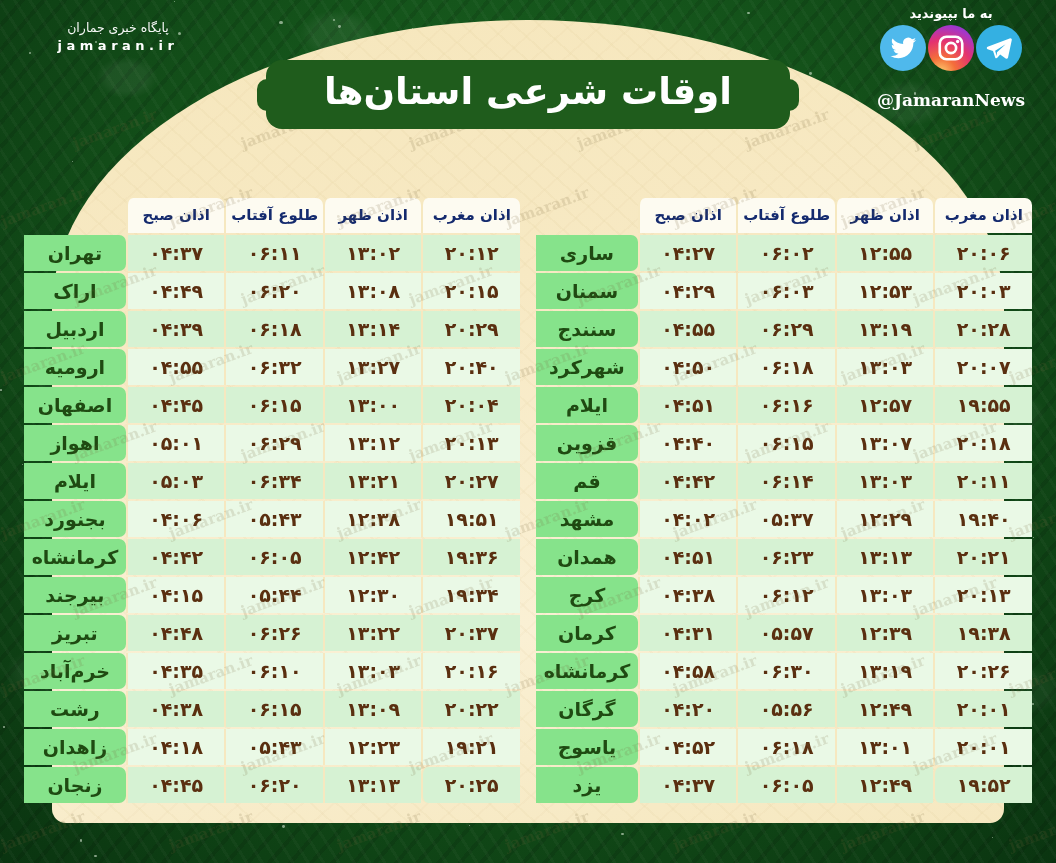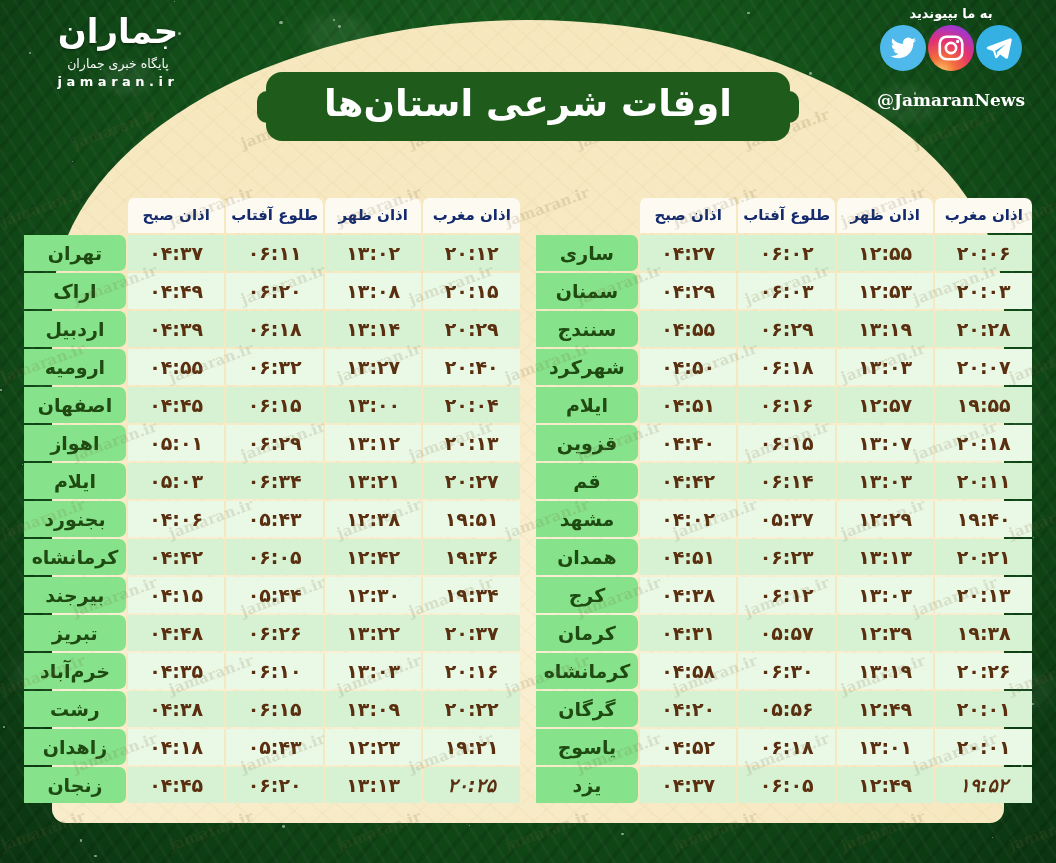--- a/index.html
+++ b/index.html
@@ -82,21 +82,21 @@
   }
 
   
   #title-wrap { position: absolute; left: 0; right: 0; top: 60px; text-align: center; z-index: 30; }
   #title-banner {
     display: inline-block; position: relative;
     background: #1f5c1c;
     color: #ffffff;
     padding: 9px 58px 14px;
     border-radius: 16px;
-    font-size: 37px; font-weight: 700; line-height: 1.25; margin-top: 12px;
+    font-size: 37px; font-weight: 700; line-height: 1.25;
   }
   #title-banner::before, #title-banner::after {
     content: ""; position: absolute; top: 50%; width: 20px; height: 32px;
     background: #1f5c1c; transform: translateY(-50%);
   }
   #title-banner::before { left: -9px;  border-radius: 10px 0 0 10px; }
   #title-banner::after  { right: -9px; border-radius: 0 10px 10px 0; }
   #title-date {
     margin-top: 16px; color: #46351a; font-size: 22px; font-weight: 700;
   }
@@ -127,21 +127,21 @@
   .prayer-table tbody tr td { background: #d6f2d3; }
   .prayer-table tbody tr.alt td { background: #eaf9e6; }
   .city-cell {
     background: #86e38b !important;
     color: #1f4a12 !important;
     font-size: 20px;
     border-radius: 0 7px 7px 0;
     width: 92px;
   }
   .prayer-table tbody tr:last-child .city-cell { border-radius: 0 7px 7px 0; }
-  .prayer-table tbody tr:last-child td:first-child { border-radius: 7px 0 0 7px; font-style: italic; }
+  .prayer-table tbody tr:last-child td:first-child { border-radius: 7px 0 0 7px; }
   .col-time { width: 89px; }
 
   
   #watermarks { position: absolute; inset: 0; z-index: 25; pointer-events: none; overflow: hidden; }
   .wm {
     position: absolute; color: rgba(120,100,60,.17);
     font-size: 15px; font-weight: 700; direction: ltr;
     transform: rotate(-20deg); white-space: nowrap;
     font-family: "DejaVu Serif", "Liberation Serif", serif;
   }
@@ -301,21 +301,20 @@
     <div class="speck" style="width: 1.23518px; height: 1.23518px; left: 548.723px; top: 205.965px;"></div>
     <div class="speck" style="width: 1.00972px; height: 1.00972px; left: 1033.23px; top: 537.326px;"></div>
     <div class="speck" style="width: 1.64491px; height: 1.64491px; left: 253.951px; top: 818.744px;"></div>
   </div>
 
 <div id="panel-frame">
   <div id="dome"></div>
 </div>
 
 <div id="brand">
-  <div id="brand-logo">جماران</div>
   <div id="brand-sub">پایگاه خبری جماران</div>
   <div id="brand-url">jamaran.ir</div>
 </div>
 
 <div id="social">
   <div id="social-join">به ما بپیوندید</div>
   <div id="social-icons">
     <div class="sicon telegram">
       <svg width="30" height="30" viewBox="0 0 24 24">
           <path fill="#fff" d="M20.5 4.3 2.9 11c-.9.35-.88 1.64.03 1.95l4.3 1.45 1.7 5.1c.25.75 1.2.93 1.72.33l2.3-2.66 4.4 3.23c.7.52 1.7.14 1.88-.72l3-14.1c.2-.93-.72-1.7-1.73-1.28zM8.9 14.2l8.4-5.2-6.9 6.4-.3 3z"></path>

